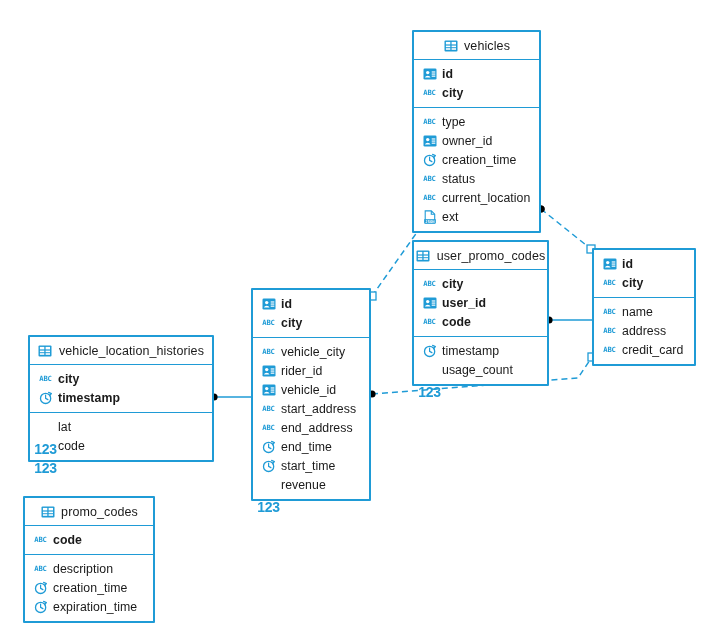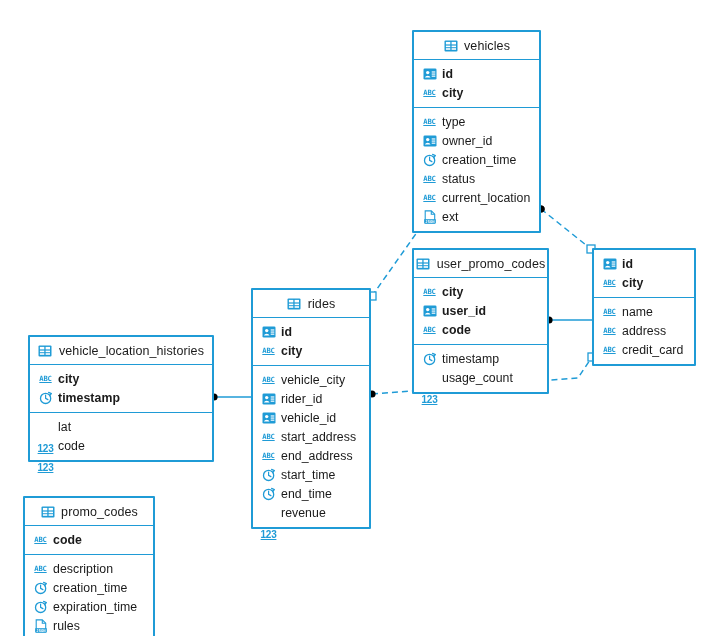--- a/index.html
+++ b/index.html
@@ -60,33 +60,32 @@
     color: #1a1a1a;
     letter-spacing: 0.05px;
   }
   .fname.pk { font-weight: bold; }
   .ico {
     width: 15px; height: 15px;
     flex: 0 0 15px;
     display: inline-flex;
     align-items: center;
     justify-content: center;
-    text-decoration: underline;
   }
   .ico svg { display: block; }
   .ico-abc {
     font-size: 7.2px;
     font-weight: bold;
     color: #1f9bd6;
     letter-spacing: -0.2px;
     font-family: "DejaVu Sans Mono", monospace;
     line-height: 1;
   }
   .ico-123 {
-    font-size: 10px;
+    font-size: 14px;
     font-weight: bold;
     color: #1f9bd6;
     letter-spacing: -0.3px;
     line-height: 1;
     font-family: "Liberation Sans", sans-serif;
     margin-top: 44px;
   }
 </style>
 </head>
 <body>
@@ -194,21 +193,21 @@
                 <path d="M2.2 0.9 h6.1 l3.4 3.3 v8.9 h-9.5 z" fill="none" stroke="#1f9bd6" stroke-width="1.1"></path>
                 <path d="M8.3 0.9 v3.3 h3.4" fill="none" stroke="#1f9bd6" stroke-width="1.1"></path>
                 <rect x="1.2" y="9.2" width="11.6" height="4.1" fill="#1f9bd6"></rect>
                 <text x="7" y="12.6" font-size="3.9" font-family="DejaVu Sans Mono, monospace" font-weight="bold" fill="#ffffff" text-anchor="middle">JSON</text>
               </svg>
             </span>
             <span class="fname">ext</span>
           </div>
         </div>
       </div>
-      <div class="table-box" style="left: 412px; top: 248px; width: 137px;">
+      <div class="table-box" style="left: 412px; top: 240px; width: 137px;">
         <div class="tbl-header">
           <span class="ico">
             <svg width="14" height="12" viewBox="0 0 14 12">
               <rect x="0.5" y="0.5" width="13" height="11" rx="1.1" fill="#1f9bd6"></rect>
               <rect x="1.9" y="1.9" width="4.4" height="2.5" fill="#ffffff"></rect>
               <rect x="7.6" y="1.9" width="4.4" height="2.5" fill="#ffffff"></rect>
               <rect x="1.9" y="5.6" width="4.4" height="1.6" fill="#ffffff"></rect>
               <rect x="7.6" y="5.6" width="4.4" height="1.6" fill="#ffffff"></rect>
               <rect x="1.9" y="8.2" width="4.4" height="1.6" fill="#ffffff"></rect>
               <rect x="7.6" y="8.2" width="4.4" height="1.6" fill="#ffffff"></rect>
@@ -285,34 +284,20 @@
             <span class="ico ico-abc">ABC</span>
             <span class="fname">address</span>
           </div>
           <div class="field">
             <span class="ico ico-abc">ABC</span>
             <span class="fname">credit_card</span>
           </div>
         </div>
       </div>
       <div class="table-box" style="left: 251px; top: 288px; width: 120px;">
-        <div class="tbl-header">
-          <span class="ico">
-            <svg width="14" height="12" viewBox="0 0 14 12">
-              <rect x="0.5" y="0.5" width="13" height="11" rx="1.1" fill="#1f9bd6"></rect>
-              <rect x="1.9" y="1.9" width="4.4" height="2.5" fill="#ffffff"></rect>
-              <rect x="7.6" y="1.9" width="4.4" height="2.5" fill="#ffffff"></rect>
-              <rect x="1.9" y="5.6" width="4.4" height="1.6" fill="#ffffff"></rect>
-              <rect x="7.6" y="5.6" width="4.4" height="1.6" fill="#ffffff"></rect>
-              <rect x="1.9" y="8.2" width="4.4" height="1.6" fill="#ffffff"></rect>
-              <rect x="7.6" y="8.2" width="4.4" height="1.6" fill="#ffffff"></rect>
-            </svg>
-          </span>
-          <span class="tbl-title">rides</span>
-        </div>
         <div class="section keys">
           <div class="field">
             <span class="ico">
               <svg width="14" height="14" viewBox="0 0 14 14">
                 <rect x="0.5" y="1.5" width="13" height="11" rx="1.3" fill="#1f9bd6"></rect>
                 <circle cx="4.7" cy="5.6" r="1.7" fill="#ffffff"></circle>
                 <path d="M1.9 10.6 a2.9 2.4 0 0 1 5.6 0 z" fill="#ffffff"></path>
                 <rect x="8.7" y="4.4" width="3.6" height="1.15" fill="#ffffff"></rect>
                 <rect x="8.7" y="6.5" width="3.6" height="1.15" fill="#ffffff"></rect>
                 <rect x="8.7" y="8.6" width="3.6" height="1.15" fill="#ffffff"></rect>
@@ -365,31 +350,31 @@
             <span class="fname">end_address</span>
           </div>
           <div class="field">
             <span class="ico">
               <svg width="14" height="14" viewBox="0 0 14 14">
                 <circle cx="6.6" cy="7.4" r="5.1" fill="none" stroke="#1f9bd6" stroke-width="1.3"></circle>
                 <path d="M6.6 4.2 L6.6 7.4 L8.9 8.6" fill="none" stroke="#1f9bd6" stroke-width="1.2" stroke-linecap="round"></path>
                 <path d="M9.6 1.4 L12.4 2.6 L10.7 4.5" fill="none" stroke="#1f9bd6" stroke-width="1.2" stroke-linecap="round" stroke-linejoin="round"></path>
               </svg>
             </span>
+            <span class="fname">end_time</span>
+          </div>
+          <div class="field">
+            <span class="ico">
+              <svg width="14" height="14" viewBox="0 0 14 14">
+                <circle cx="6.6" cy="7.4" r="5.1" fill="none" stroke="#1f9bd6" stroke-width="1.3"></circle>
+                <path d="M6.6 4.2 L6.6 7.4 L8.9 8.6" fill="none" stroke="#1f9bd6" stroke-width="1.2" stroke-linecap="round"></path>
+                <path d="M9.6 1.4 L12.4 2.6 L10.7 4.5" fill="none" stroke="#1f9bd6" stroke-width="1.2" stroke-linecap="round" stroke-linejoin="round"></path>
+              </svg>
+            </span>
             <span class="fname">start_time</span>
-          </div>
-          <div class="field">
-            <span class="ico">
-              <svg width="14" height="14" viewBox="0 0 14 14">
-                <circle cx="6.6" cy="7.4" r="5.1" fill="none" stroke="#1f9bd6" stroke-width="1.3"></circle>
-                <path d="M6.6 4.2 L6.6 7.4 L8.9 8.6" fill="none" stroke="#1f9bd6" stroke-width="1.2" stroke-linecap="round"></path>
-                <path d="M9.6 1.4 L12.4 2.6 L10.7 4.5" fill="none" stroke="#1f9bd6" stroke-width="1.2" stroke-linecap="round" stroke-linejoin="round"></path>
-              </svg>
-            </span>
-            <span class="fname">end_time</span>
           </div>
           <div class="field">
             <span class="ico ico-123">123</span>
             <span class="fname">revenue</span>
           </div>
         </div>
       </div>
       <div class="table-box" style="left: 28px; top: 335px; width: 186px; text-align: right;">
         <div class="tbl-header">
           <span class="ico">
@@ -471,27 +456,16 @@
           <div class="field">
             <span class="ico">
               <svg width="14" height="14" viewBox="0 0 14 14">
                 <circle cx="6.6" cy="7.4" r="5.1" fill="none" stroke="#1f9bd6" stroke-width="1.3"></circle>
                 <path d="M6.6 4.2 L6.6 7.4 L8.9 8.6" fill="none" stroke="#1f9bd6" stroke-width="1.2" stroke-linecap="round"></path>
                 <path d="M9.6 1.4 L12.4 2.6 L10.7 4.5" fill="none" stroke="#1f9bd6" stroke-width="1.2" stroke-linecap="round" stroke-linejoin="round"></path>
               </svg>
             </span>
             <span class="fname">expiration_time</span>
           </div>
-          <div class="field">
-            <span class="ico">
-              <svg width="14" height="14" viewBox="0 0 14 14">
-                <path d="M2.2 0.9 h6.1 l3.4 3.3 v8.9 h-9.5 z" fill="none" stroke="#1f9bd6" stroke-width="1.1"></path>
-                <path d="M8.3 0.9 v3.3 h3.4" fill="none" stroke="#1f9bd6" stroke-width="1.1"></path>
-                <rect x="1.2" y="9.2" width="11.6" height="4.1" fill="#1f9bd6"></rect>
-                <text x="7" y="12.6" font-size="3.9" font-family="DejaVu Sans Mono, monospace" font-weight="bold" fill="#ffffff" text-anchor="middle">JSON</text>
-              </svg>
-            </span>
-            <span class="fname">rules</span>
-          </div>
         </div>
       </div>
     </div>
 </div>
 
 </body></html>

